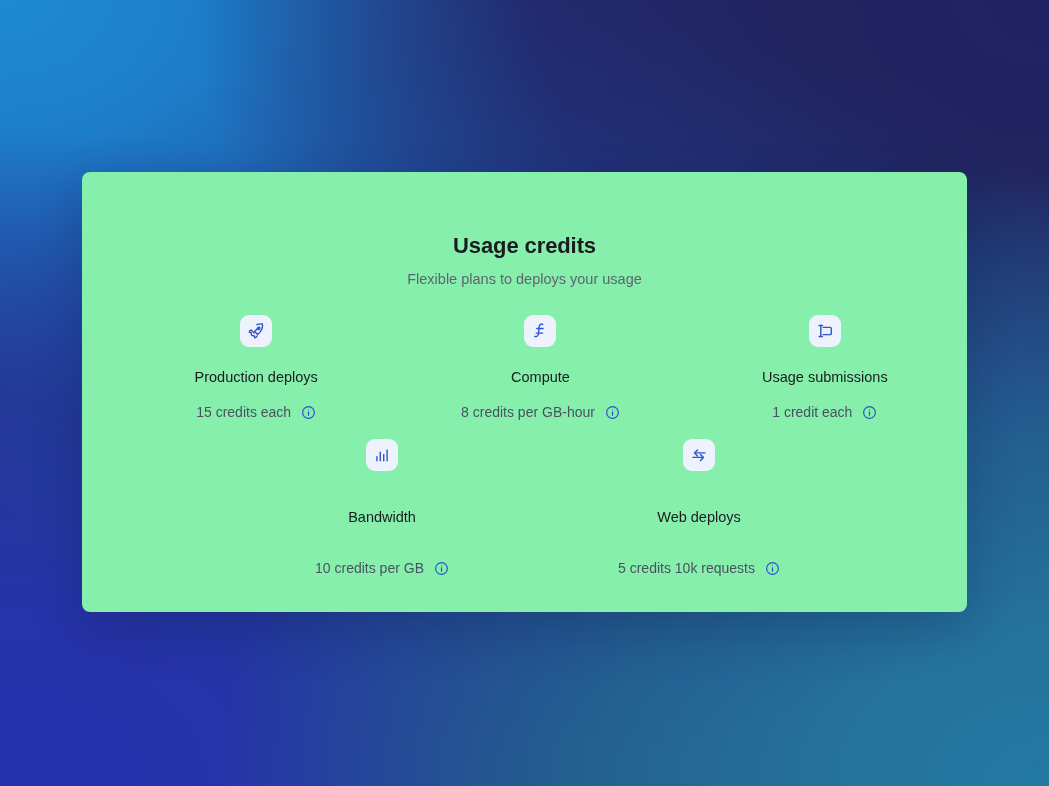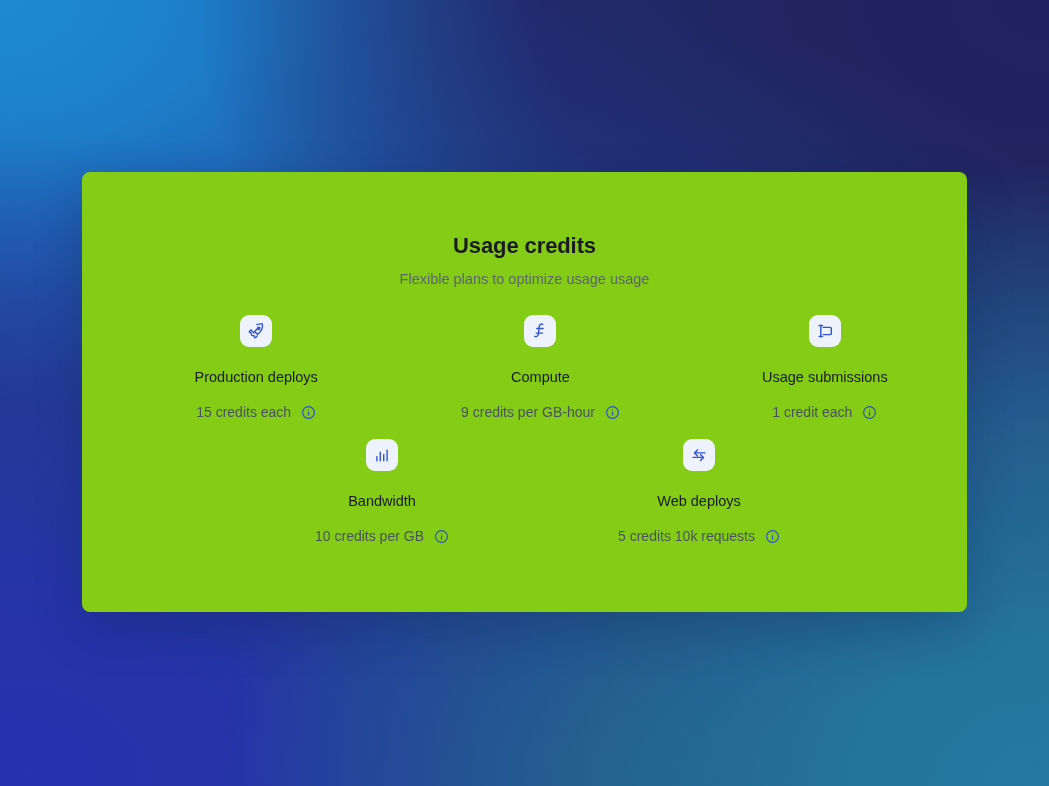--- a/index.html
+++ b/index.html
@@ -48,21 +48,21 @@
         rgba(31,70,150,0.55) 0%, rgba(31,70,150,0.16) 55%, rgba(31,70,150,0) 80%);
   }
 
   
   .card {
     position: absolute;
     left: 82px;
     top: 172px;
     width: 885px;
     height: 440px;
-    background: #84cc16;
+    background: #86efac;
     border-radius: 8px;
     box-shadow: 0 18px 48px rgba(10, 24, 60, 0.22);
     padding: 0;
   }
 
   .card-header {
     text-align: center;
     padding-top: 60px;
   }
 
@@ -89,21 +89,21 @@
   }
 
   .credits-row {
     display: flex;
     justify-content: center;
     margin-left: 32px;
   }
 
   .credits-row-1 > .credit-item { width: 295px; }
   .credits-row-2 { margin-top: 17px; }
-  .credits-row-2 > .credit-item { width: 317px; }
+  .credits-row-2 > .credit-item { width: 317px; gap: 16px; }
 
   .credit-item {
     display: flex;
     flex-direction: column;
     align-items: center;
     text-align: center;
   }
 
   .icon-tile {
     width: 32px;
@@ -157,21 +157,21 @@
   <div class="bg-layer bg-tr"></div>
   <div class="bg-layer bg-bl"></div>
   <div class="bg-layer bg-br"></div>
   <div class="bg-layer bg-center"></div>
 </div>
 
 <div class="card">
 
   <div class="card-header">
     <div class="card-title">Usage credits</div>
-    <div class="card-subtitle">Flexible plans to optimize usage usage</div>
+    <div class="card-subtitle">Flexible plans to deploys your usage</div>
   </div>
 
   <div class="credits-grid">
 
     <div class="credits-row credits-row-1">
 
       <div class="credit-item">
         <div class="icon-tile">
           <svg width="18" height="18" viewBox="0 0 24 24" fill="none" stroke="#3355cc" stroke-width="1.9" stroke-linecap="round" stroke-linejoin="round">
             <path d="M13.2 3.6c3-1.3 6-1.1 7.3-.9.2 1.3.4 4.3-.9 7.3-1.1 2.5-3.4 4.9-5.4 6.6l-4-4c1.7-2 4.1-4.3 6.6-5.4"></path>
@@ -193,21 +193,21 @@
       <div class="credit-item">
         <div class="icon-tile">
           <svg width="18" height="18" viewBox="0 0 24 24" fill="none" stroke="#3355cc" stroke-width="1.9" stroke-linecap="round" stroke-linejoin="round">
             <path d="M15.6 3.2c-1.6-.7-3.3-.2-4.1 1.3-.5.9-.7 2-.8 3.2-.2 2.1-.3 4.3-.5 6.4-.1 1.3-.3 2.6-.9 3.6-.9 1.6-2.6 2.2-4.3 1.4"></path>
             <path d="M7.6 8.6h8.6"></path>
             <path d="M6.9 14.8h8.6"></path>
           </svg>
         </div>
         <div class="credit-label">Compute</div>
         <div class="credit-price-row">
-          <span class="credit-price">9 credits per GB-hour</span>
+          <span class="credit-price">8 credits per GB-hour</span>
           <svg class="info-icon" viewBox="0 0 24 24" fill="none" stroke="#2a52cc" stroke-width="1.9" stroke-linecap="round" stroke-linejoin="round">
             <circle cx="12" cy="12" r="9.4"></circle>
             <path d="M12 11v5.2"></path>
             <circle cx="12" cy="7.6" r="0.9" fill="#2a52cc" stroke="none"></circle>
           </svg>
         </div>
       </div>
 
       <div class="credit-item">
         <div class="icon-tile">

